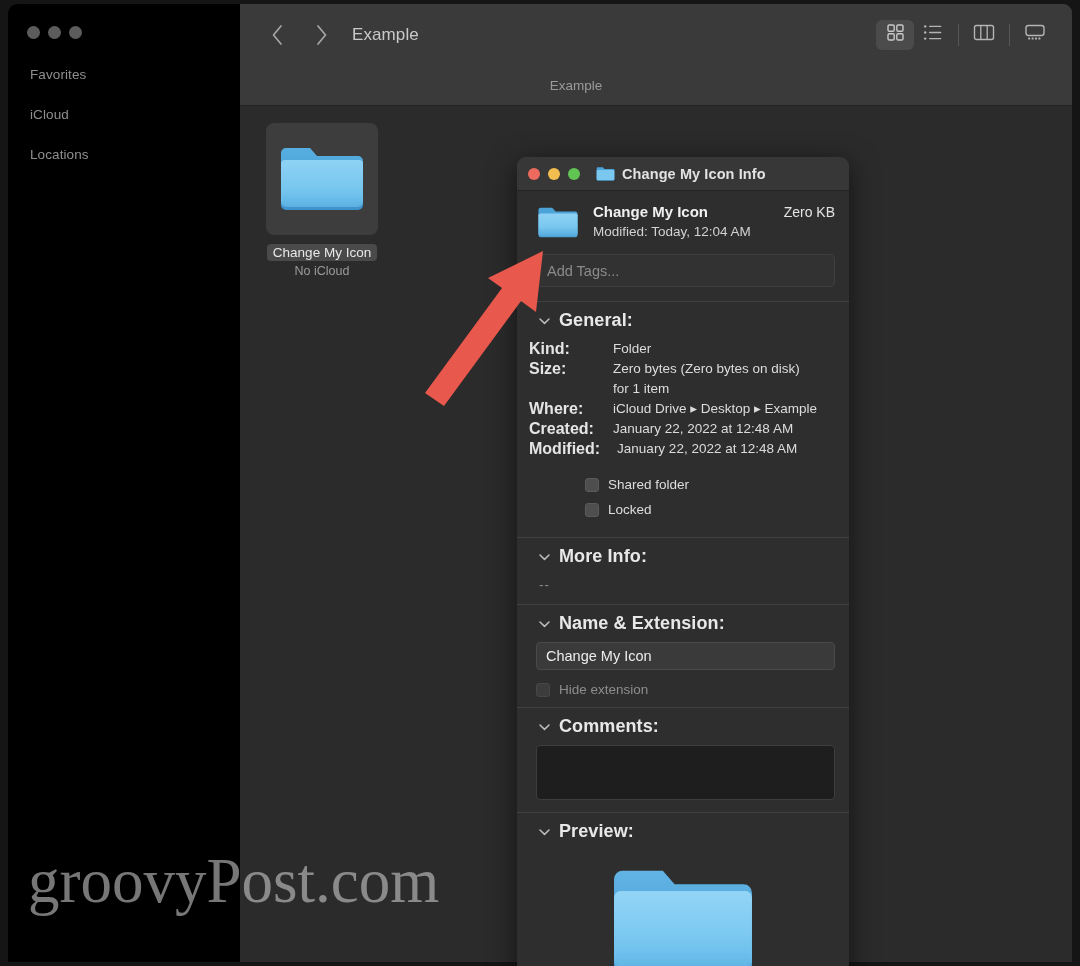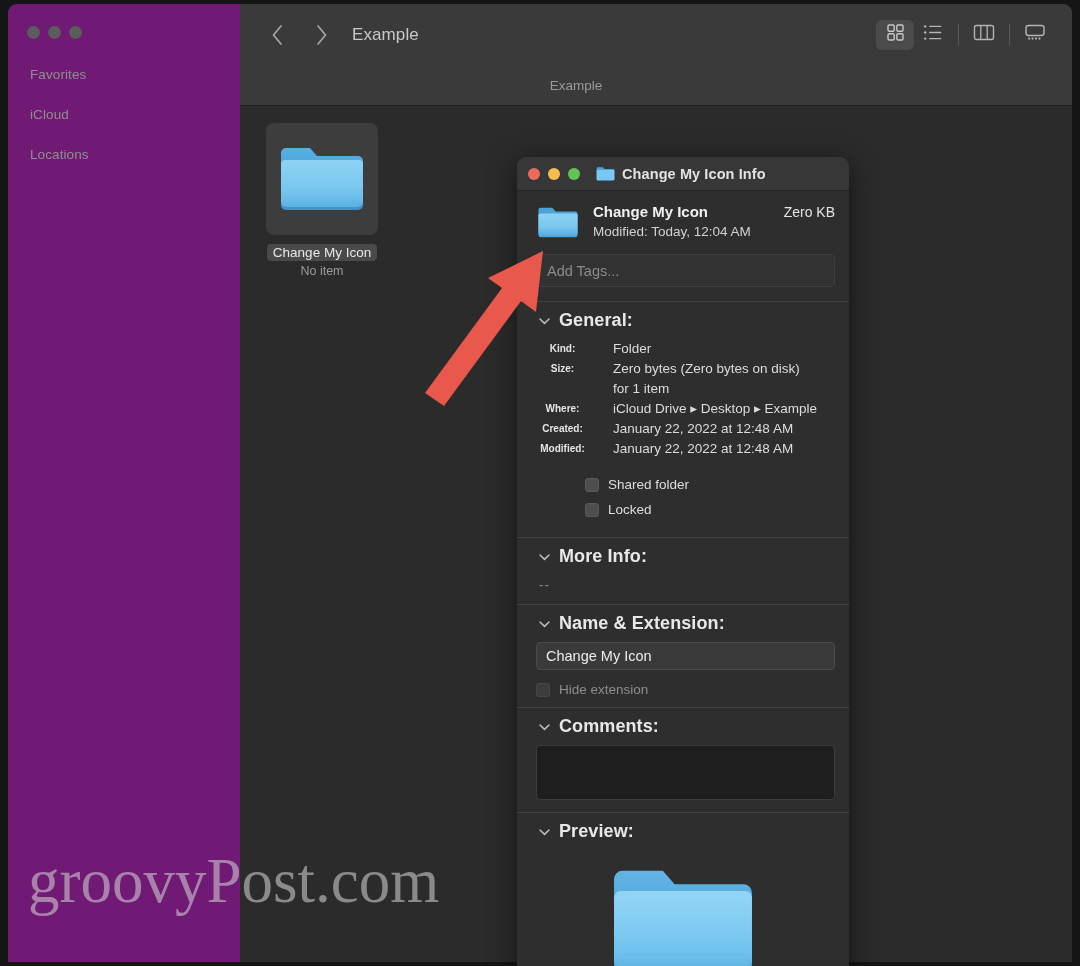--- a/index.html
+++ b/index.html
@@ -30,21 +30,21 @@
     background: #2b2b2b;
     border-radius: 9px 9px 0 0;
     overflow: hidden;
     display: flex;
   }
 
   
   .sidebar {
     width: 232px;
     flex: 0 0 232px;
-    background: #701a75;
+    background: #000000;
     position: relative;
     padding-top: 0;
   }
 
   .traffic-lights {
     position: absolute;
     left: 19px;
     top: 22px;
     display: flex;
     gap: 8px;
@@ -316,22 +316,22 @@
   .kv {
     padding: 2px 12px 8px 12px;
   }
   .kvrow {
     display: flex;
     margin-bottom: 1px;
     line-height: 19px;
   }
   .kvkey {
     flex: 0 0 84px;
-    text-align: center;
-    font-size: 10px;
+    text-align: left;
+    font-size: 16px;
     font-weight: bold;
     color: #e5e5e5;
     padding-right: 17px;
   }
   .kvval {
     flex: 1 1 auto;
     font-size: 13.5px;
     color: #dcdcdc;
   }
 
@@ -541,21 +541,21 @@
                     <stop offset="100%" stop-color="#54a9da"></stop>
                   </linearGradient>
                 </defs>
                 <path d="M3,10 a5,5 0 0 1 5,-5 h24 l7,8 h41 a5,5 0 0 1 5,5 v44 a5,5 0 0 1 -5,5 h-72 a5,5 0 0 1 -5,-5 z" fill="url(#fbackA)"></path>
                 <path d="M3,21 a4,4 0 0 1 4,-4 h74 a4,4 0 0 1 4,4 v38 a5,5 0 0 1 -5,5 h-72 a5,5 0 0 1 -5,-5 z" fill="url(#ffrontA)"></path>
                 <path d="M5,55 h78 v4 a5,5 0 0 1 -5,5 h-68 a5,5 0 0 1 -5,-5 z" fill="#63b8e6" opacity="0.55"></path>
               </svg>
             </span>
           </div>
           <div class="namelabel">Change My Icon</div>
-          <div class="sublabel">No item</div>
+          <div class="sublabel">No iCloud</div>
         </div>
 
       </div>
 
     </div>
   </div>
 
   <div class="infowin">
 
     <div class="info-titlebar">

